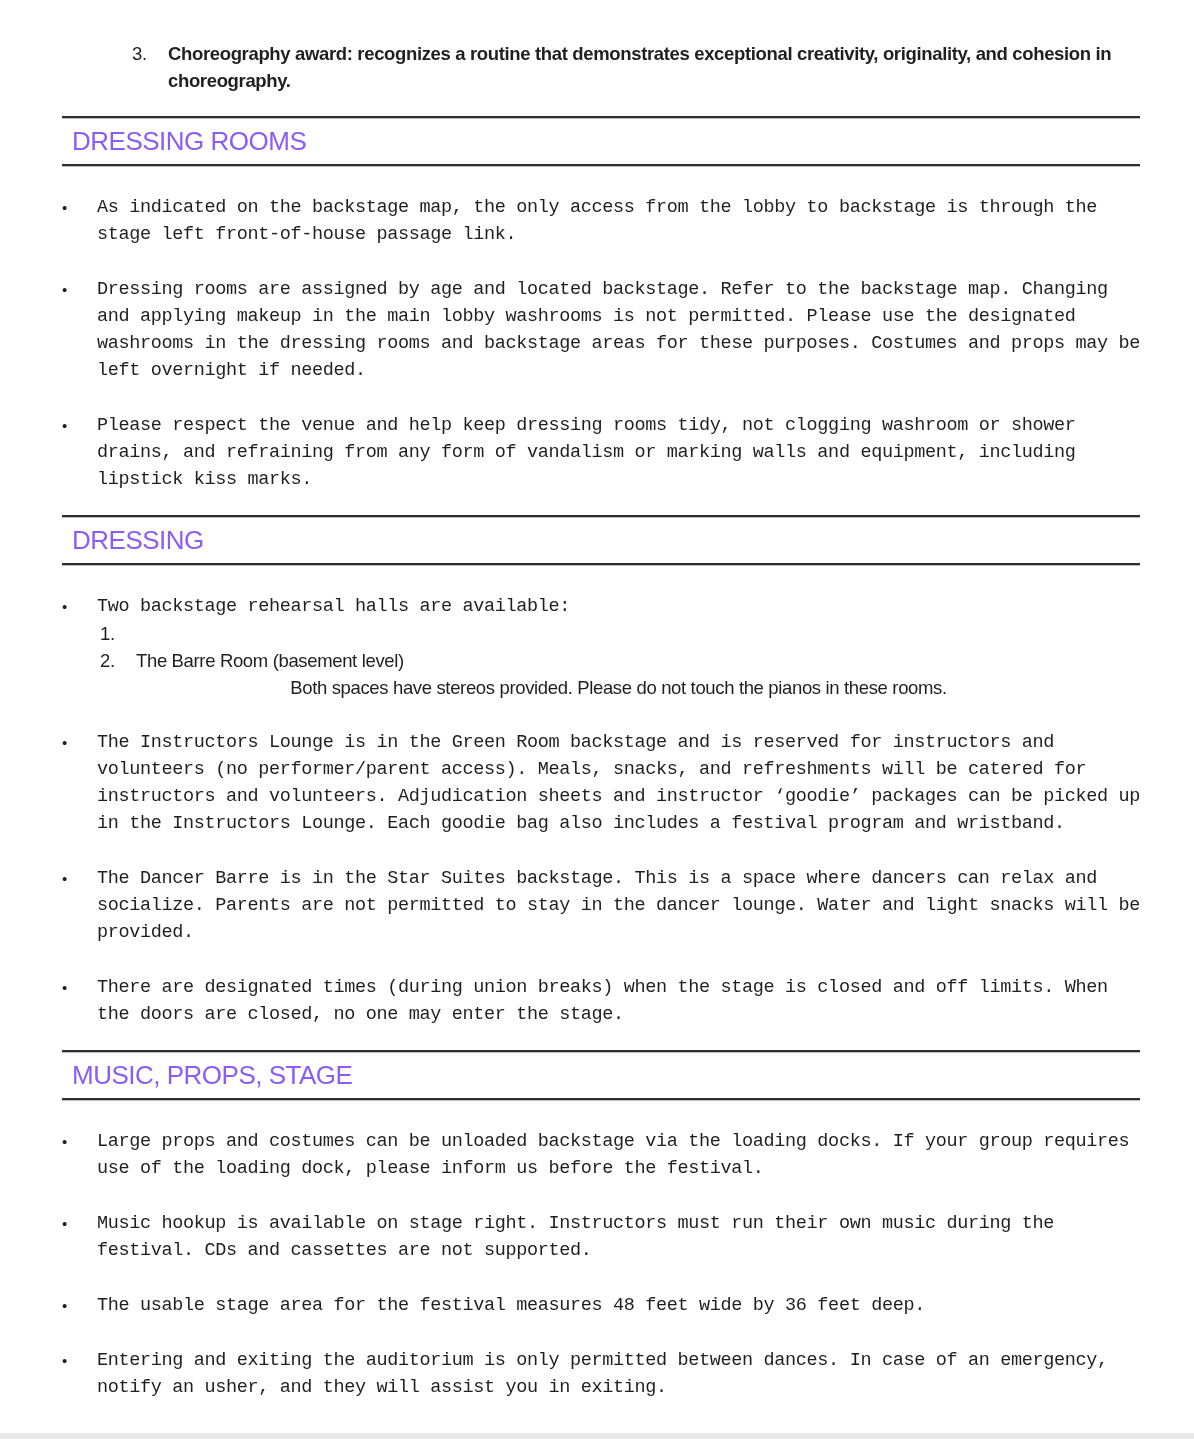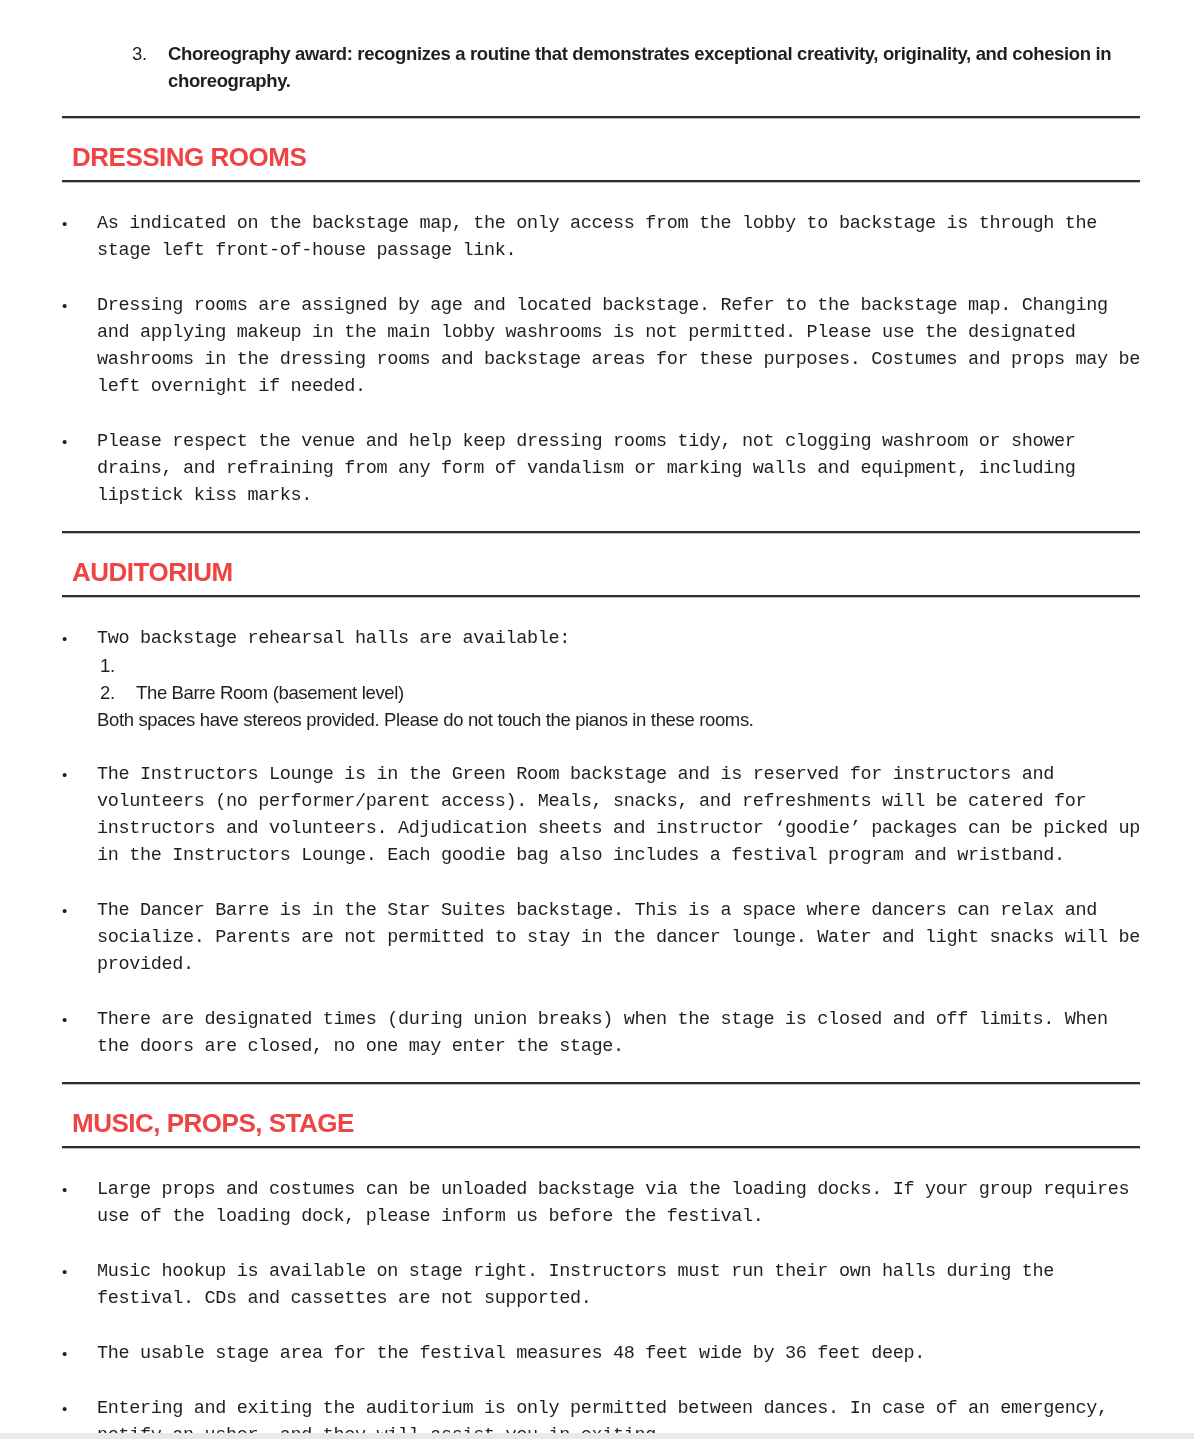--- a/index.html
+++ b/index.html
@@ -13,35 +13,35 @@
   .cont-item{display:flex;margin-left:70px;margin-bottom:0;}
   .cont-item .num{flex:none;width:36px;}
   .cont-item .txt{flex:1;font-weight:bold;}
   
   .section-head{margin-top:22px;}
   .rule{height:2px;background:#2e2e2e;position:relative;}
   .rule::after{content:"";position:absolute;left:0;right:0;top:2px;height:1px;background:#bdbdbd;}
   .rule--gray{height:3px;background:#8f8f8f;}
   .rule--gray::after{display:none;}
   h2.section-title{
-    margin:25px 0 9px 10px;
-    font-size:26px;line-height:28px;font-weight:bold;letter-spacing:-0.5px;
-    color:#ef4444;
+    margin:9px 0 9px 10px;
+    font-size:26px;line-height:28px;font-weight:normal;letter-spacing:-0.5px;
+    color:#8b5cf6;
   }
   .section-body{margin-top:28px;}
   
   .bullet{display:flex;margin:0 0 28px 0;}
   .bullet .dot{flex:none;width:35px;font-size:15px;line-height:27px;}
   .bullet .btxt{flex:1;font-family:Liberation Mono, monospace;}
   .bullet.last{margin-bottom:0;}
   
   .sub-list{margin:0;}
   .sub-item{display:flex;margin-left:38px;}
   .sub-item .snum{flex:none;width:36px;}
-  .list-continuation{margin-left:35px;}
+  .list-continuation{margin-left:35px;text-align:center;}
   .bullet-block{margin:0 0 28px 0;}
   
   .bottom-faint{position:absolute;left:0;right:0;bottom:0;height:6px;background:#e9e9e9;}
 </style>
 </head>
 <body>
 
 <div class="page">
 
   <div class="cont-item">
@@ -64,21 +64,21 @@
       <span class="btxt">Dressing rooms are assigned by age and located backstage. Refer to the backstage map. Changing and applying makeup in the main lobby washrooms is not permitted. Please use the designated washrooms in the dressing rooms and backstage areas for these purposes. Costumes and props may be left overnight if needed.</span>
     </div>
     <div class="bullet last">
       <span class="dot">•</span>
       <span class="btxt">Please respect the venue and help keep dressing rooms tidy, not clogging washroom or shower drains, and refraining from any form of vandalism or marking walls and equipment, including lipstick kiss marks.</span>
     </div>
   </div>
 
   <div class="section-head">
     <div class="rule"></div>
-    <h2 class="section-title">AUDITORIUM</h2>
+    <h2 class="section-title">DRESSING</h2>
     <div class="rule"></div>
   </div>
   <div class="section-body">
 
     <div class="bullet-block">
       <div class="bullet" style="margin-bottom:0;">
         <span class="dot">•</span>
         <span class="btxt">Two backstage rehearsal halls are available:</span>
       </div>
       <div class="sub-list">
@@ -112,21 +112,21 @@
     <h2 class="section-title">MUSIC, PROPS, STAGE</h2>
     <div class="rule"></div>
   </div>
   <div class="section-body">
     <div class="bullet">
       <span class="dot">•</span>
       <span class="btxt">Large props and costumes can be unloaded backstage via the loading docks. If your group requires use of the loading dock, please inform us before the festival.</span>
     </div>
     <div class="bullet">
       <span class="dot">•</span>
-      <span class="btxt">Music hookup is available on stage right. Instructors must run their own halls during the festival. CDs and cassettes are not supported.</span>
+      <span class="btxt">Music hookup is available on stage right. Instructors must run their own music during the festival. CDs and cassettes are not supported.</span>
     </div>
     <div class="bullet last">
       <span class="dot">•</span>
       <span class="btxt">The usable stage area for the festival measures 48 feet wide by 36 feet deep.</span>
     </div>
   </div>
 
   <div class="section-body">
     <div class="bullet last">
       <span class="dot">•</span>

